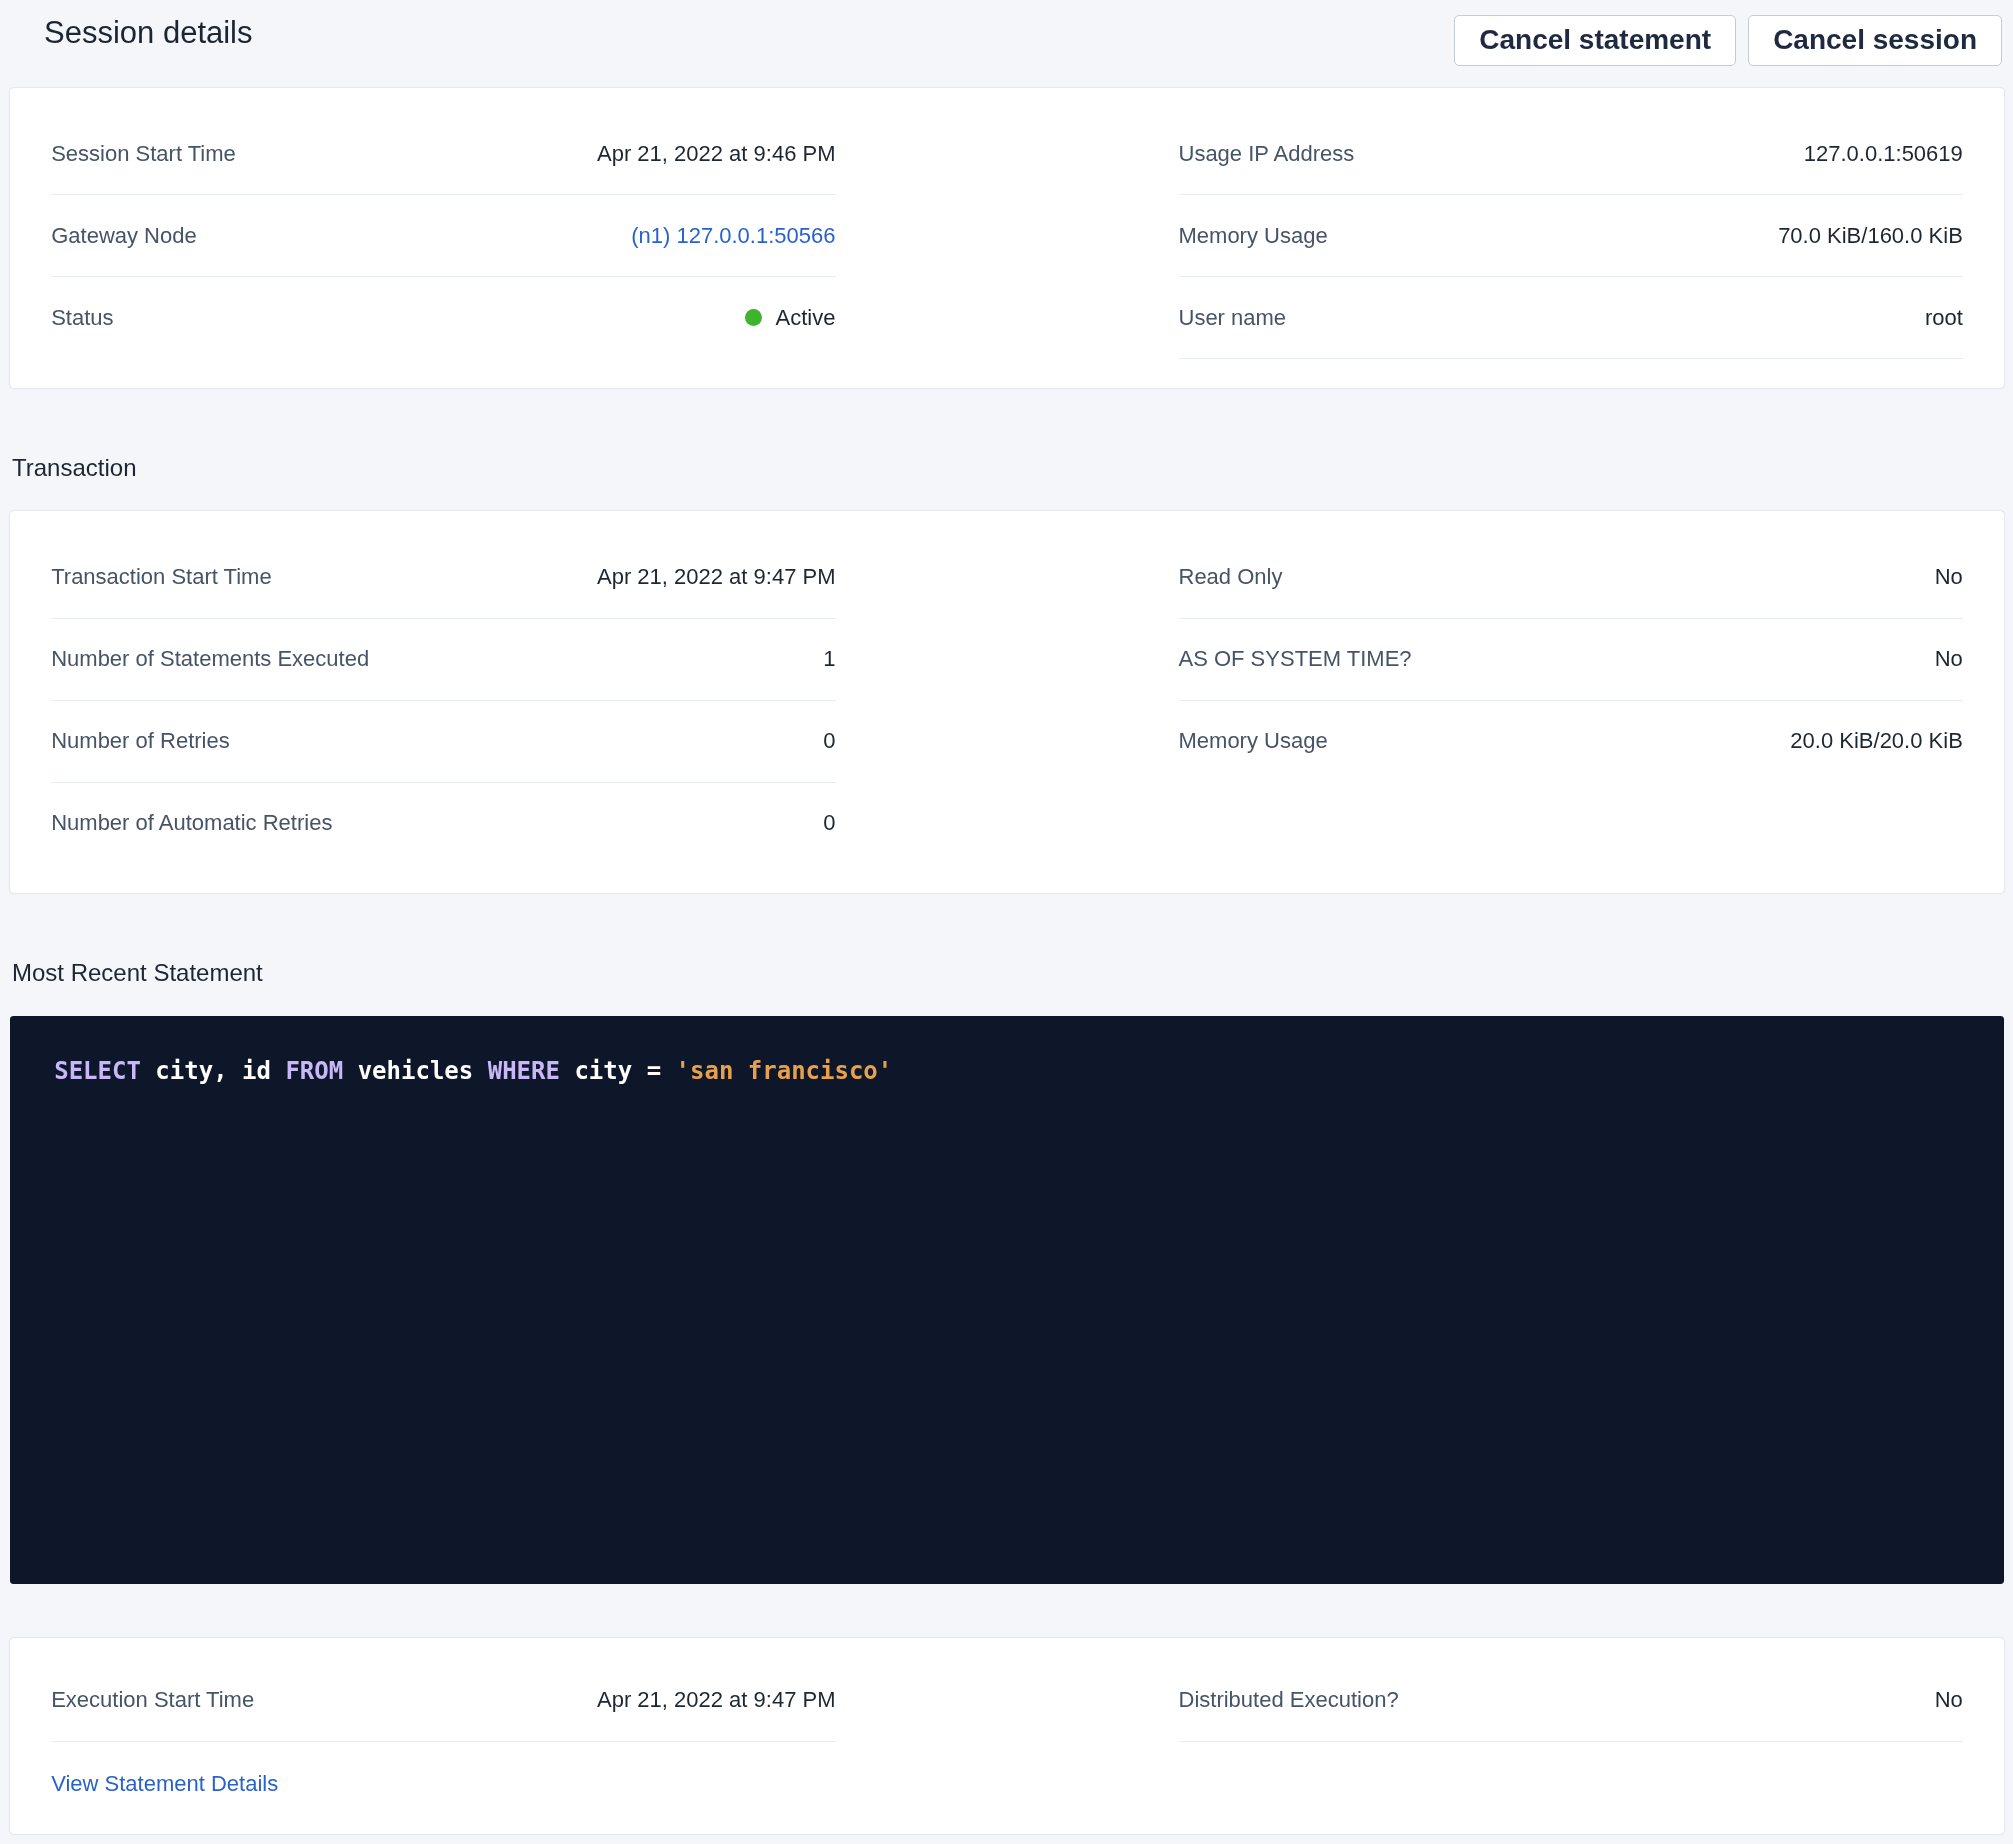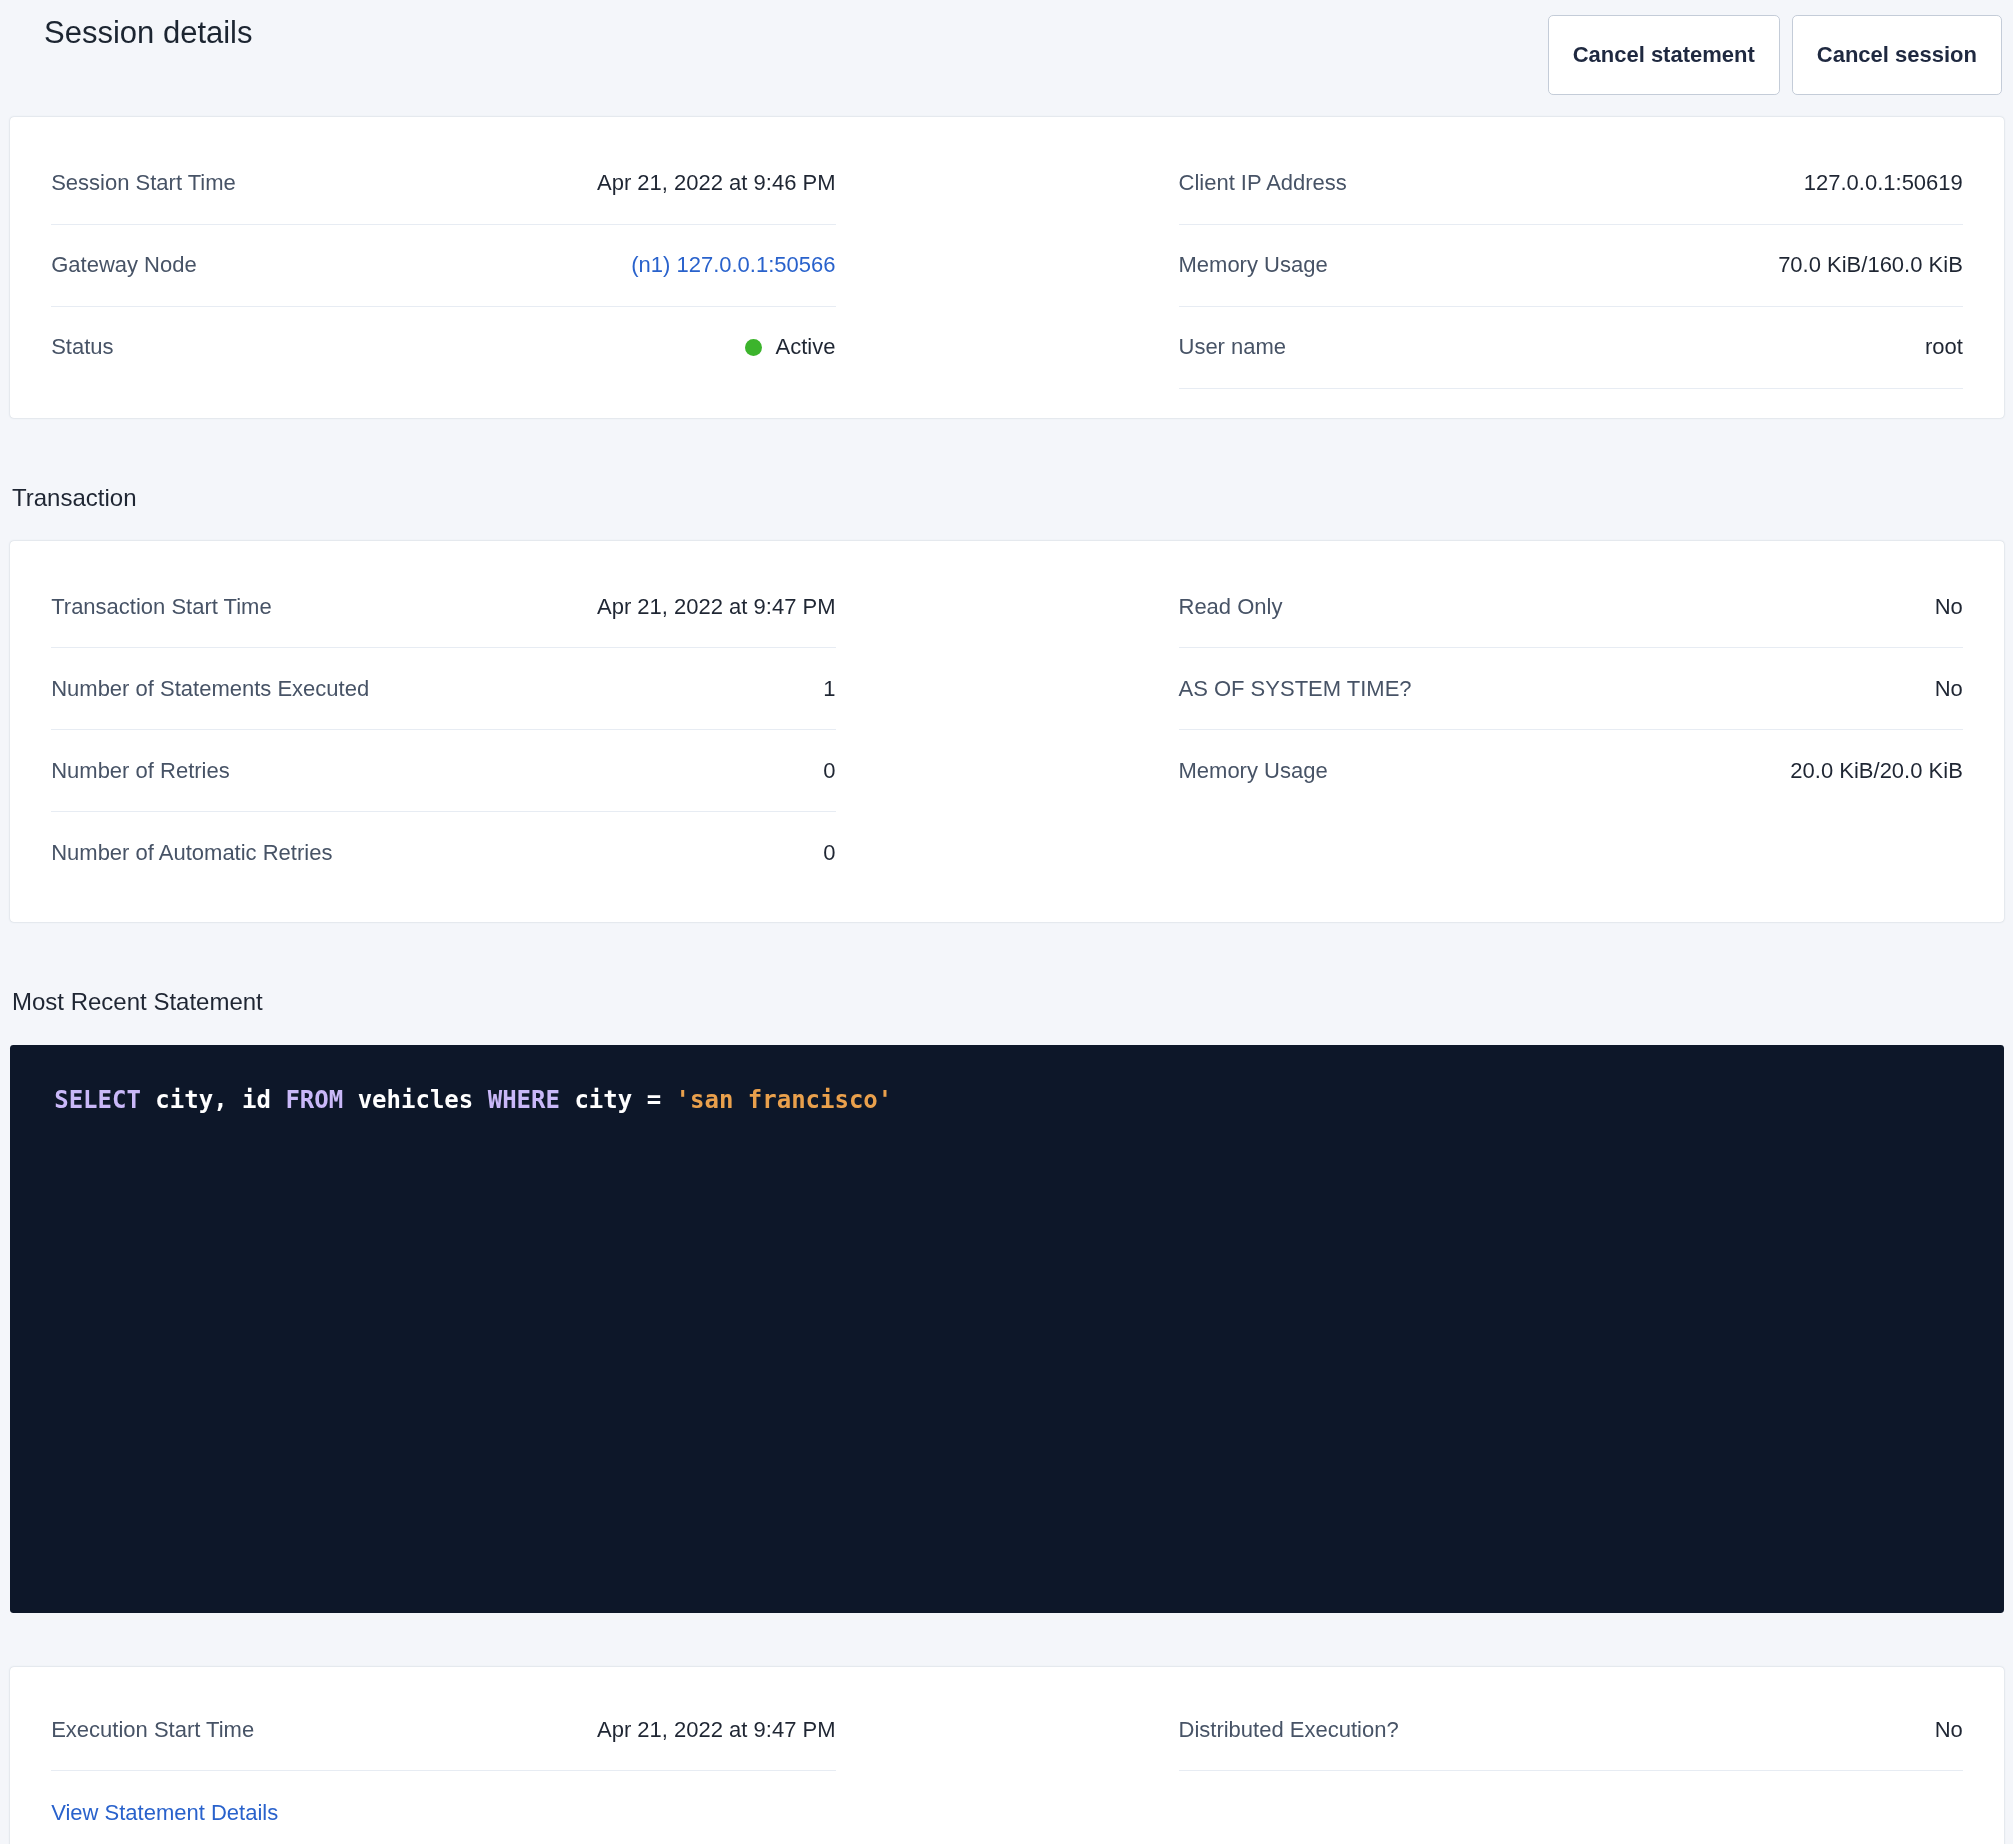--- a/index.html
+++ b/index.html
@@ -26,23 +26,23 @@
     margin: 0;
     font-size: 31px;
     font-weight: 400;
     color: #1c2531;
   }
   .header-buttons { display: flex; gap: 12px; }
   .btn {
     background: #ffffff;
     border: 0.8px solid #c4ccd8;
     border-radius: 5.1px;
-    padding: 27px 24px;
+    padding: 9px 24px;
     font-family: "Liberation Sans", sans-serif;
-    font-size: 22px;
+    font-size: 28px;
     font-weight: 700;
     color: #1f2940;
     cursor: pointer;
     line-height: 1.1;
   }
 
   
   .card {
     background: #ffffff;
     border-radius: 4px;
@@ -141,21 +141,21 @@
       <div class="kv-row nb">
         <span class="kv-label">Status</span>
         <span class="kv-value status-value">
           <span class="dot"></span>
           <span>Active</span>
         </span>
       </div>
     </div>
     <div class="kv-col">
       <div class="kv-row">
-        <span class="kv-label">Client IP Address</span>
+        <span class="kv-label">Usage IP Address</span>
         <span class="kv-value">127.0.0.1:50619</span>
       </div>
       <div class="kv-row">
         <span class="kv-label">Memory Usage</span>
         <span class="kv-value">70.0 KiB/160.0 KiB</span>
       </div>
       <div class="kv-row">
         <span class="kv-label">User name</span>
         <span class="kv-value">root</span>
       </div>

